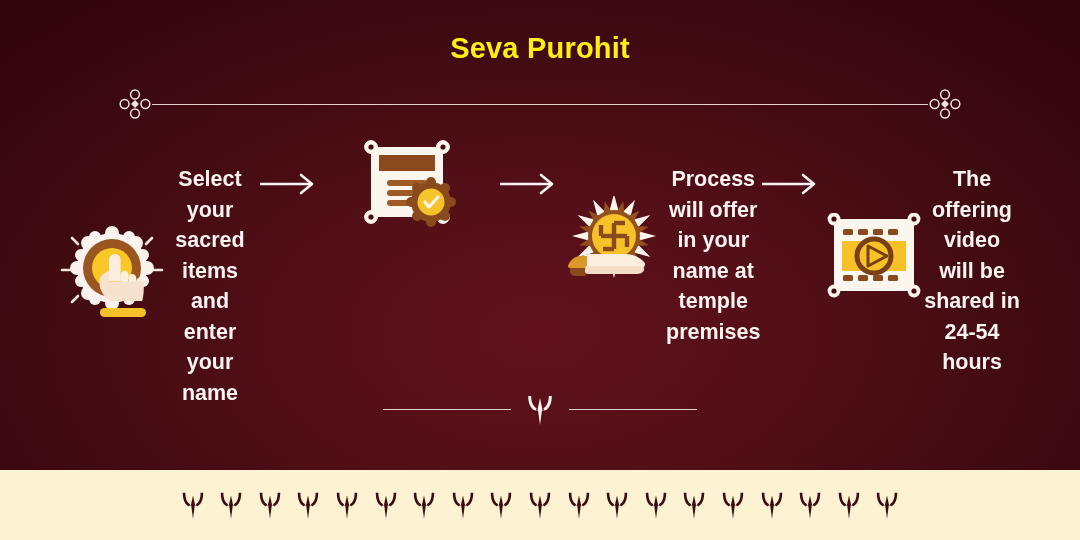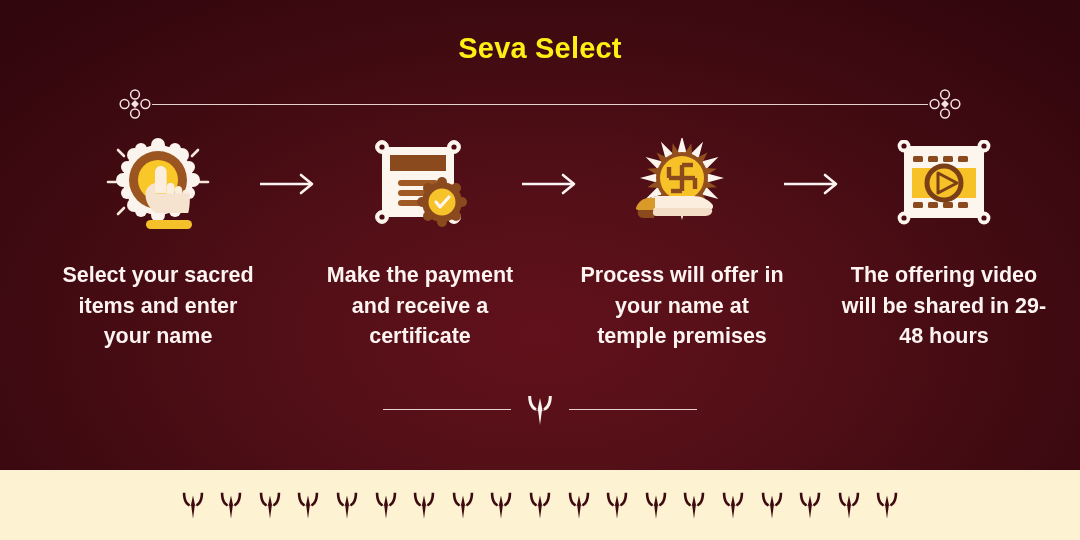--- a/index.html
+++ b/index.html
@@ -67,21 +67,21 @@
   
   #steps {
     position: absolute;
     top: 136px;
     left: 60px;
     width: 960px;
     display: flex;
     align-items: flex-start;
     justify-content: space-between;
   }
-  .step { width: 196px; display: flex; flex-direction: column; align-items: center; }
+  .step { width: 196px; display: flex; align-items: center; }
   .icon-slot {
     height: 96px;
     width: 100%;
     display: flex;
     align-items: center;
     justify-content: center;
   }
   .caption {
     margin-top: 28px;
     text-align: center;
@@ -132,21 +132,21 @@
     justify-content: center;
     gap: 12.6px;
   }
   #bottom-band svg { display: block; }
 </style>
 </head>
 <body>
 
 <div id="stage">
 
-  <div id="title">Seva Select</div>
+  <div id="title">Seva Purohit</div>
 
   <div id="top-divider">
     <svg class="knot" viewBox="0 0 34 32">
       <g fill="none" stroke="#f2e3e0" stroke-width="1.5">
         <circle cx="17" cy="6.5" r="4.4"></circle>
         <circle cx="17" cy="25.5" r="4.4"></circle>
         <circle cx="6.6" cy="16" r="4.4"></circle>
         <circle cx="27.4" cy="16" r="4.4"></circle>
       </g>
       <rect x="14.2" y="13.2" width="5.6" height="5.6" transform="rotate(45 17 16)" fill="#f2e3e0"></rect>
@@ -259,21 +259,20 @@
               <circle cx="0" cy="20" r="5"></circle>
                 <circle cx="-14" cy="14" r="5"></circle>
               <circle cx="-20" cy="0" r="5"></circle>
                 <circle cx="-14" cy="-14" r="5"></circle>
             </g>
             <circle cx="0" cy="0" r="13.5" fill="#f7c32a"></circle>
             <polyline points="-6,0 -2,5 7,-5" fill="none" stroke="#fcf6ef" stroke-width="3.2" stroke-linecap="round" stroke-linejoin="round"></polyline>
           </g>
         </svg>
       </div>
-      <div class="caption">Make the payment and receive a certificate</div>
     </div>
 
     <div class="arrow">
       <svg width="62" height="22" viewBox="0 0 62 22">
         <line x1="2" y1="11" x2="52" y2="11" stroke="#fdf4f2" stroke-width="2.6"></line>
         <polyline points="43,2 54,11 43,20" fill="none" stroke="#fdf4f2" stroke-width="2.6" stroke-linecap="round" stroke-linejoin="round"></polyline>
       </svg>
     </div>
 
     <div class="step">
@@ -416,21 +415,21 @@
             <circle cx="90" cy="78" r="6.4"></circle>
           </g>
           <g fill="#49090f">
             <circle cx="10" cy="6" r="2.6"></circle>
             <circle cx="90" cy="6" r="2.6"></circle>
             <circle cx="10" cy="78" r="2.6"></circle>
             <circle cx="90" cy="78" r="2.6"></circle>
           </g>
         </svg>
       </div>
-      <div class="caption">The offering video will be shared in 29-48 hours</div>
+      <div class="caption">The offering video will be shared in 24-54 hours</div>
     </div>
 
   </div>
 
   <div id="bottom-divider">
     <span class="rule"></span>
     <svg width="30" height="34" viewBox="0 0 30 34">
       <g fill="#fdf4f2">
         <path d="M15 6 L17.2 16.5 L15 33 L12.8 16.5 Z"></path>
         <path d="M3.2 4 C3.2 13 6.6 17 10.4 18.6 L11.6 16.2 C8.6 14.4 6.2 11 6.2 4 Z"></path>

